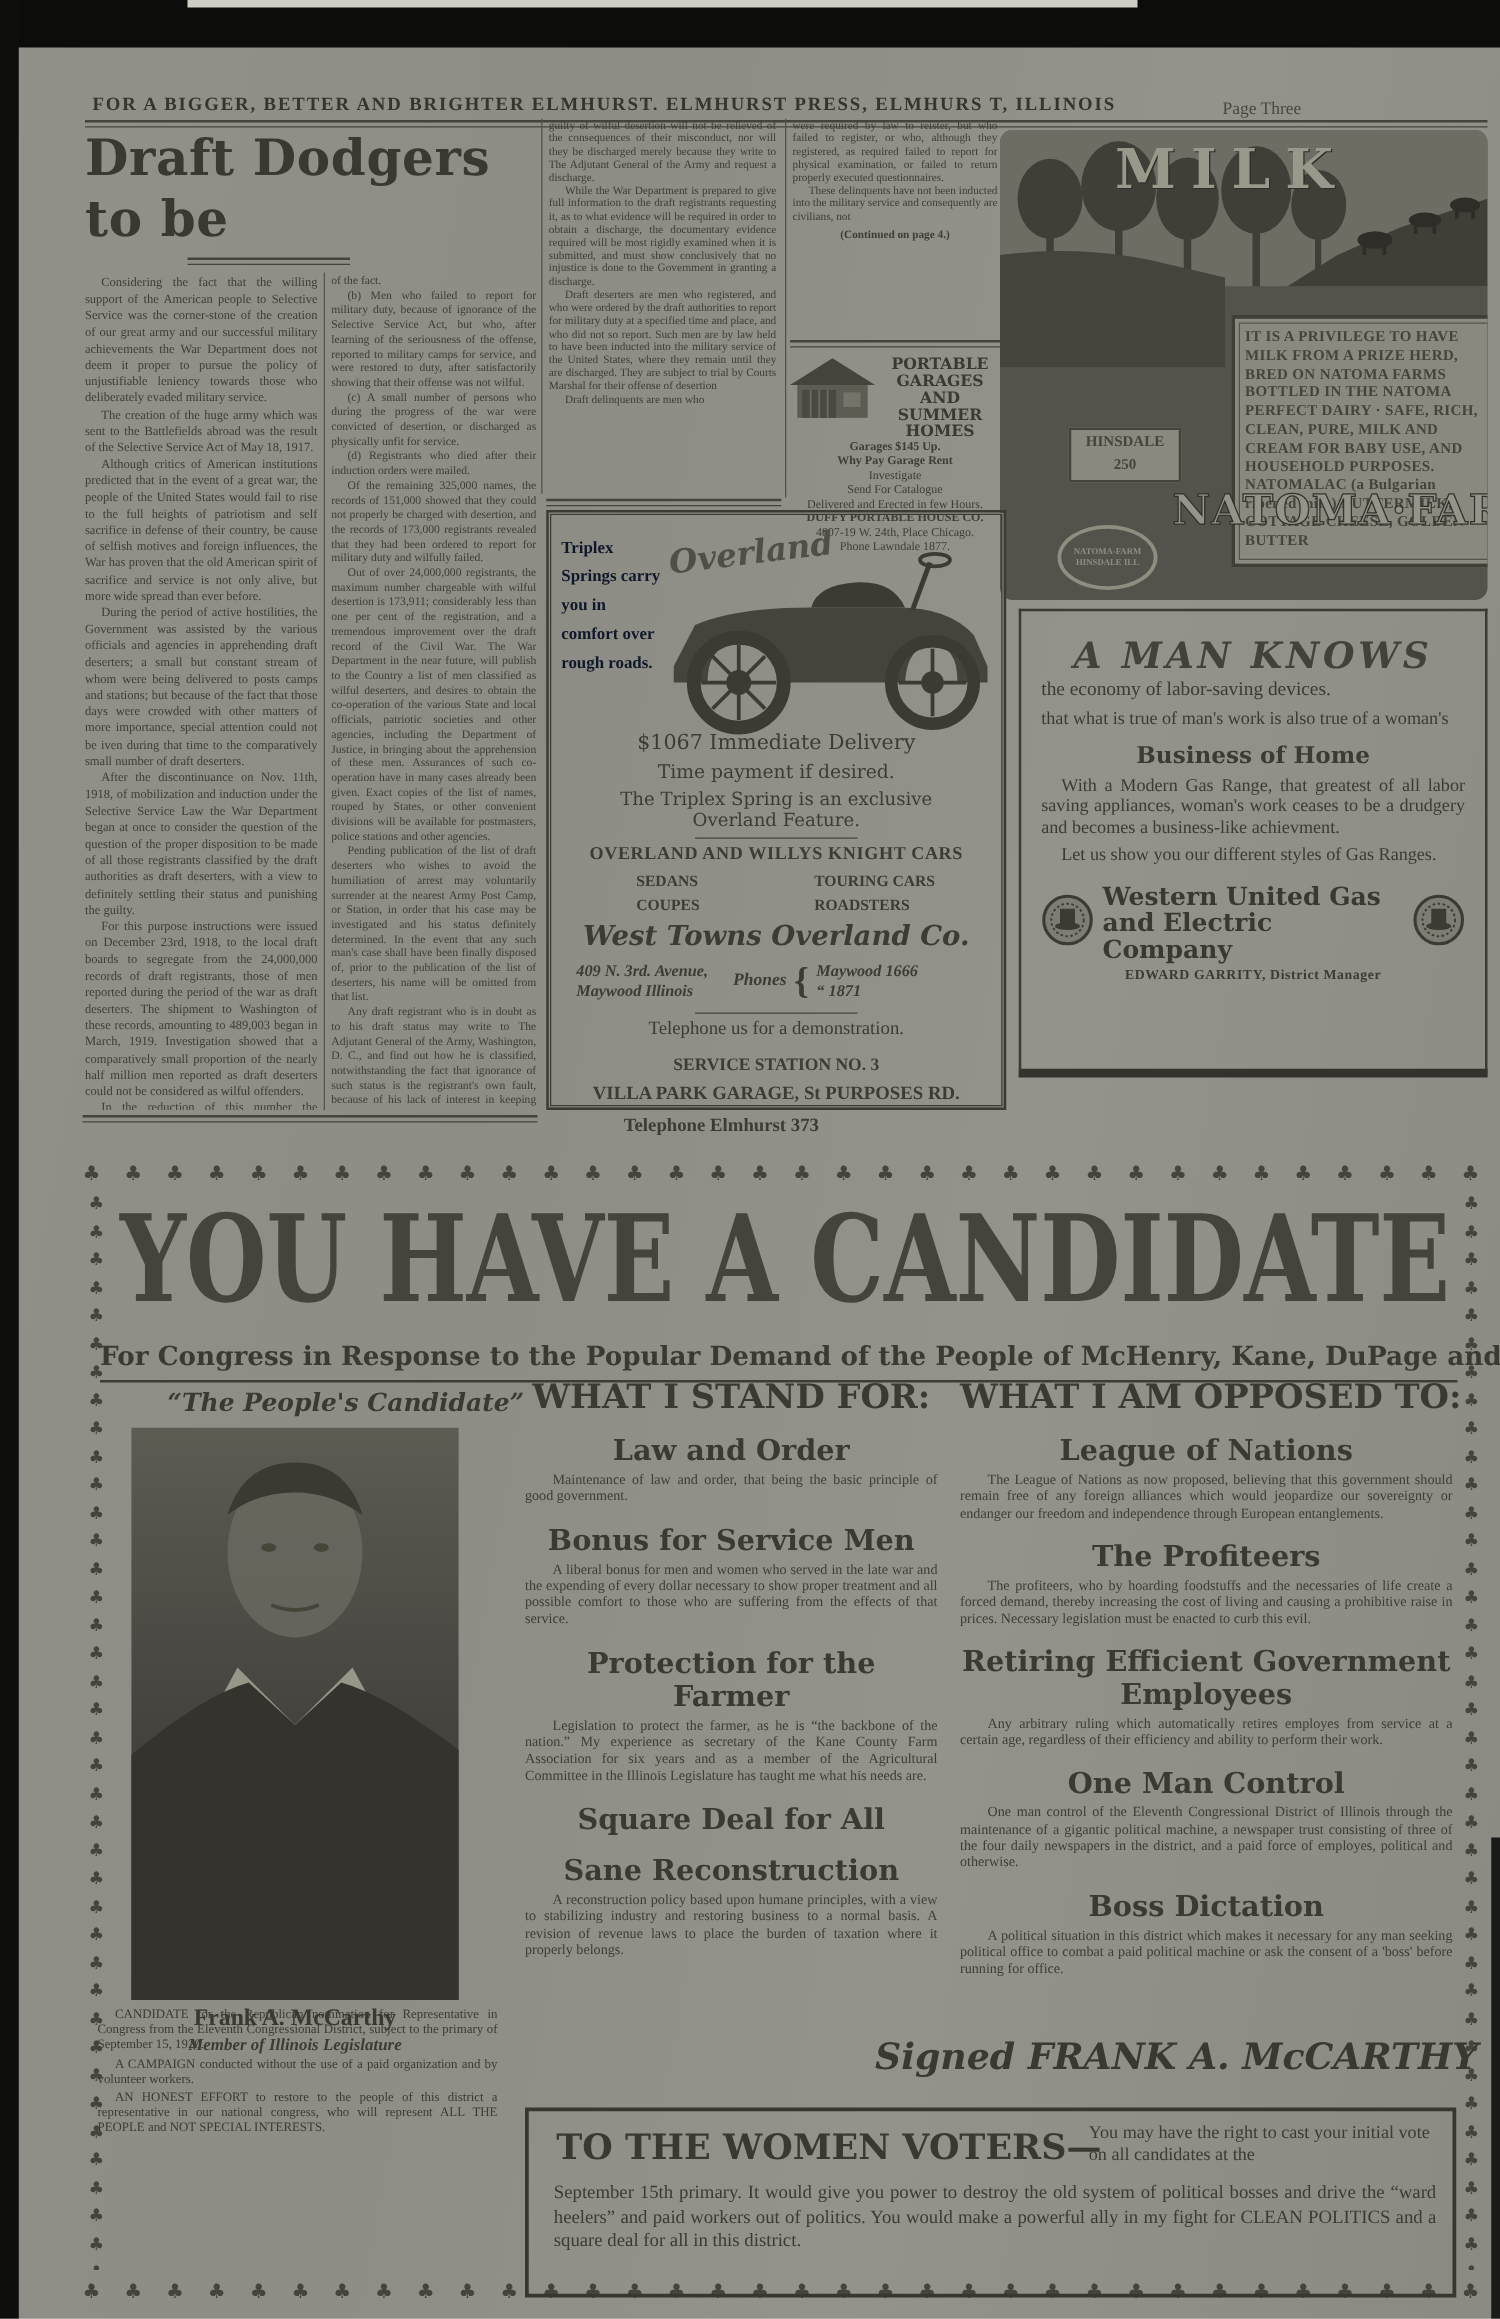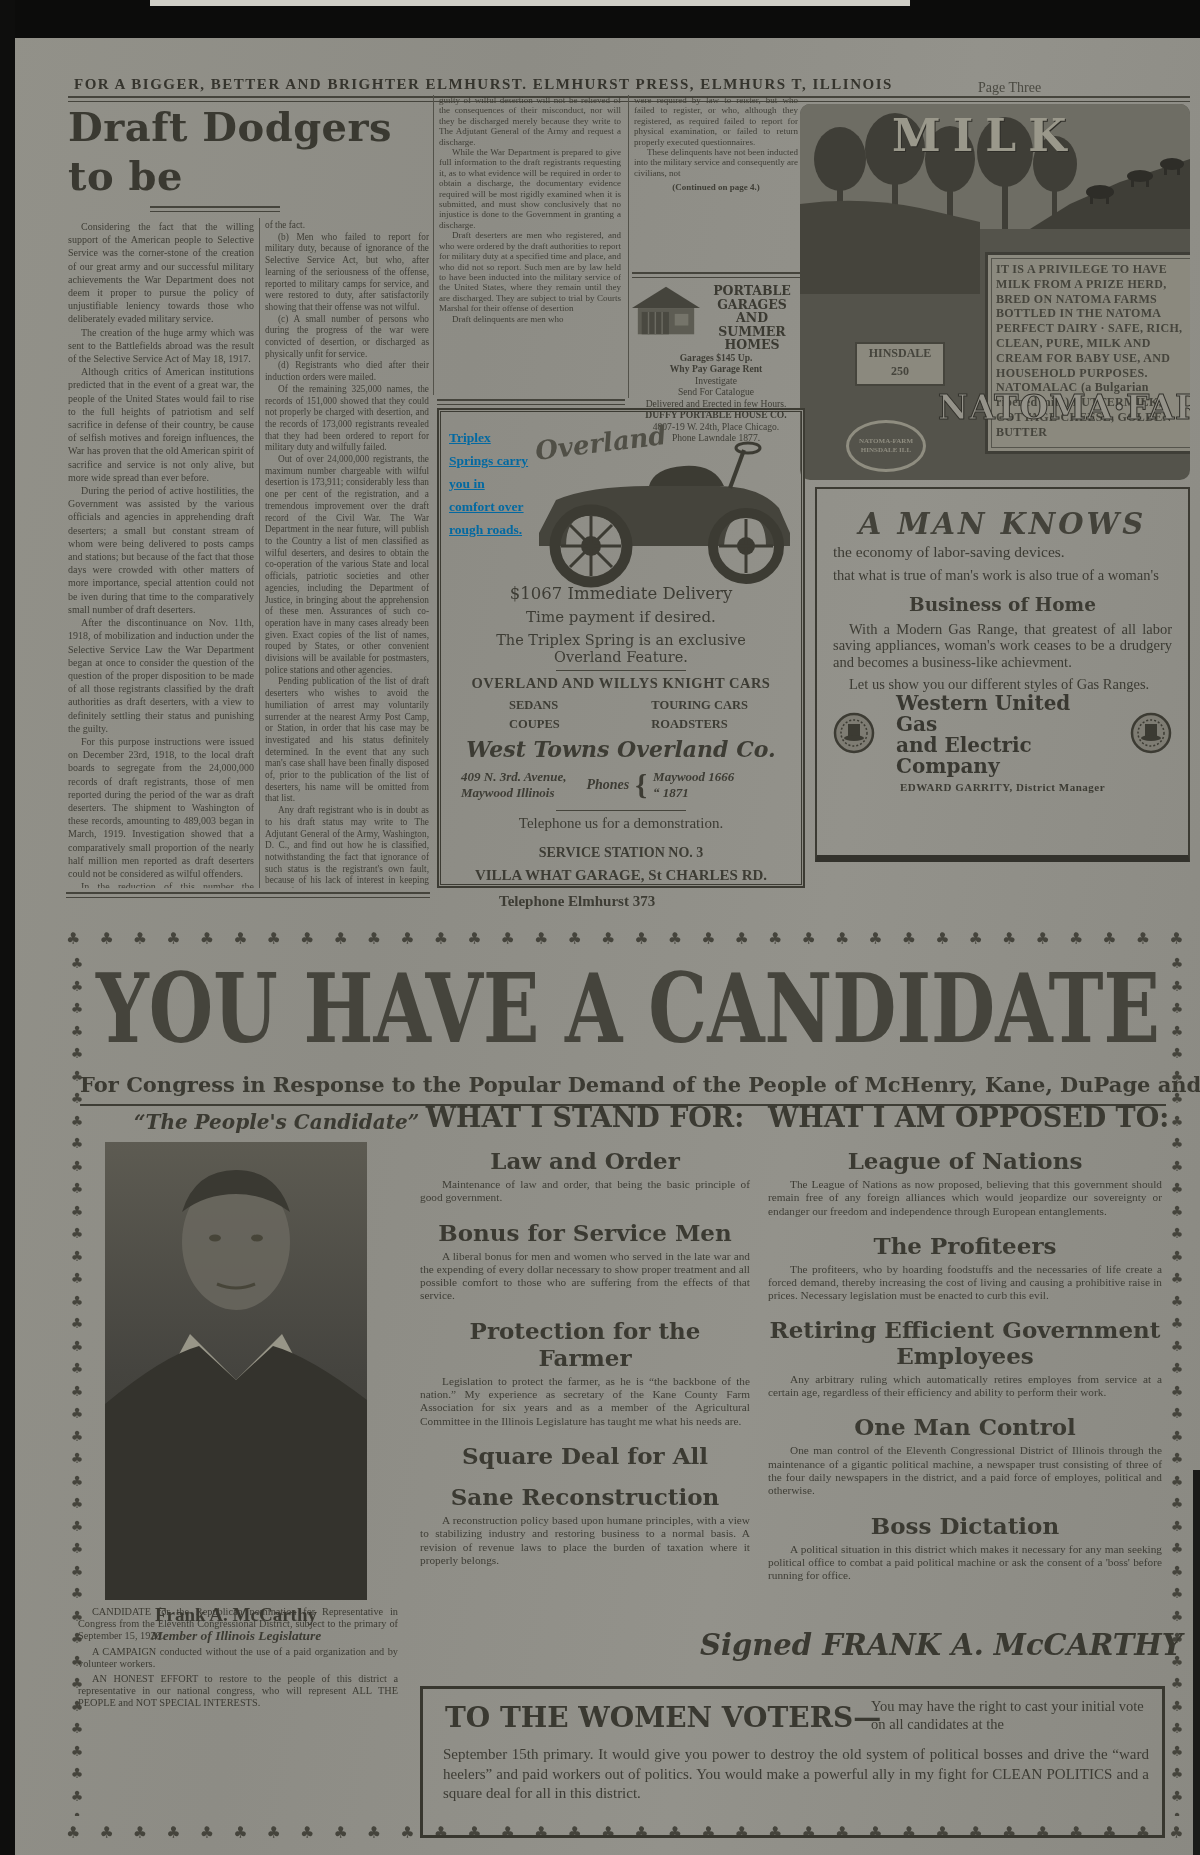--- a/index.html
+++ b/index.html
@@ -35,40 +35,40 @@
   
   .milk{left:800px;top:104px;width:390px;height:376px;background:#54534b;border-radius:10px;overflow:hidden;}
   .milk-title{left:92px;top:6px;font-weight:bold;font-size:44px;letter-spacing:12px;color:#9a988b;text-shadow:1px 1px 0 #2f2e29;}
   .milk-panel{left:185px;top:148px;width:190px;height:182px;background:#8b897e;border:3px solid #3f3e37;box-shadow:inset 0 0 0 3px #8b897e,inset 0 0 0 4px #55544c;padding:7px 8px;
     font-size:12px;line-height:14.8px;color:#45443c;font-weight:bold;letter-spacing:0.3px;}
   .milk-phone{left:55px;top:238px;width:86px;height:40px;background:#8b897e;border:2px solid #45443c;text-align:center;font-weight:bold;color:#45443c;font-size:12px;line-height:18px;}
   .milk-banner{left:138px;top:284px;width:252px;font-weight:bold;font-size:33px;letter-spacing:1px;color:#95938595;color:#95938a;-webkit-text-stroke:1px #33322c;white-space:nowrap;}
   .milk-logo{left:46px;top:316px;width:80px;height:52px;border:3px solid #8f8d80;border-radius:50%;text-align:center;color:#8f8d80;font-size:7px;line-height:9px;padding-top:14px;box-sizing:border-box;font-weight:bold;}
   
   .ovl{left:437px;top:408px;width:368px;height:480px;border:2px solid #3c3b33;box-shadow:inset 0 0 0 1px #8d8c84, inset 0 0 0 2px #3c3b33;box-sizing:border-box;color:#3d3c34;}
-  .ovl .side{left:10px;top:16px;width:80px;font-weight:bold;font-size:13.5px;line-height:23px;color:#0369a1;text-decoration:underline;}
+  .ovl .side{left:10px;top:16px;width:80px;font-weight:bold;font-size:13.5px;line-height:23px;color:#0f172a;}
   .ovl .script{left:96px;top:18px;font-family:"DejaVu Serif",serif;font-style:italic;font-weight:bold;font-size:26px;color:#504f46;transform:rotate(-7deg);}
   .ovl .c{text-align:center;margin:0;}
   .ovl .price{font-family:"DejaVu Serif",serif;font-size:16.5px;}
   .ovl .pay{font-family:"DejaVu Serif",serif;font-size:15px;}
   .ovl .feat{font-family:"DejaVu Serif",serif;font-size:14.5px;line-height:17px;}
   .ovl .willys{font-weight:bold;font-size:14.5px;letter-spacing:0.5px;}
   .ovl .styles{font-weight:bold;font-size:12.5px;line-height:19px;}
   .ovl .company{font-family:"DejaVu Serif",serif;font-style:italic;font-weight:bold;font-size:22px;}
   .ovl .addr{font-style:italic;font-weight:bold;font-size:13px;line-height:16px;}
   .ovl .svc{font-weight:bold;font-size:14px;}
   .ovl .minirule{border-top:1.5px solid #45443c;width:130px;margin:4px auto;}
   
   .gas{left:815px;top:487px;width:375px;height:375px;border:2px solid #3c3b33;border-bottom:7px solid #33322c;box-sizing:border-box;padding:10px 16px;color:#3c3b33;}
   .gas h1{margin:8px 0 2px;text-align:center;font-family:"DejaVu Serif",serif;font-style:italic;font-size:29px;letter-spacing:3px;color:#43423a;}
   .gas .s{font-size:15.5px;margin:0;}
   .gas .p{font-size:14.5px;line-height:16.5px;margin:6px 0 0;text-indent:16px;text-align:justify;}
   .gas .b{font-weight:bold;font-size:18.5px;margin:10px 0 0;font-family:"DejaVu Serif",serif;}
   .gas .bc{text-align:center;}
-  .gas .corow{margin-top:0;display:flex;align-items:center;justify-content:flex-start;gap:21px;}
+  .gas .corow{margin-top:14px;display:flex;align-items:center;justify-content:flex-start;gap:7px;}
   .gas .coname{font-family:"DejaVu Serif",serif;font-weight:bold;font-size:20px;line-height:21px;color:#393831;}
   .gas .mgr{text-align:center;font-weight:bold;font-size:11px;margin-top:4px;letter-spacing:0.5px;}
   
   .orn{color:#45443c;font-family:"DejaVu Sans",sans-serif;overflow:hidden;}
   .orn.h{font-size:16px;letter-spacing:7px;white-space:nowrap;line-height:30px;}
   .orn.v{width:22px;font-size:14px;line-height:22.5px;text-align:center;}
   .banner{left:88px;top:952px;width:1080px;text-align:center;font-family:"DejaVu Serif",serif;font-weight:bold;font-size:74px;white-space:nowrap;color:#45443c;transform:scaleY(1.3);transform-origin:top center;letter-spacing:0px;}
   .subhead{left:80px;top:1072px;width:1086px;font-weight:bold;font-size:21px;white-space:nowrap;border-bottom:2.5px solid #3e3d35;padding-bottom:7px;color:#3b3a32;font-family:"DejaVu Serif",serif;}
   .tagline{left:134px;top:1110px;font-family:"DejaVu Serif",serif;font-style:italic;font-weight:bold;font-size:20px;color:#3b3a32;}
   .colhead{font-family:"DejaVu Serif",serif;font-weight:bold;font-size:27px;text-align:center;color:#3b3a32;white-space:nowrap;}
@@ -271,21 +271,21 @@
         <div class="addr" style="font-size:14px;padding-left:14px;">Phones</div>
         <div style="font-size:30px;font-weight:bold;">{</div>
         <div class="addr">
           <div>Maywood 1666</div>
           <div>“        1871</div>
         </div>
       </div>
       <div class="minirule" style="margin-top:8px;"></div>
       <p class="c" style="font-size:15px;">Telephone us for a demonstration.</p>
       <p class="c svc" style="margin-top:13px;">SERVICE STATION NO. 3</p>
-      <p class="c svc" style="margin-top:6px;font-size:15px;">VILLA WHAT GARAGE,  St CHARLES RD.</p>
+      <p class="c svc" style="margin-top:6px;font-size:15px;">VILLA PARK GARAGE,  St PURPOSES RD.</p>
       <p class="svc" style="margin:9px 0 0 60px;font-size:15px;">Telephone Elmhurst 373</p>
     </div>
   </div>
 
   
   <div class="abs gas">
     <h1>A MAN KNOWS</h1>
     <p class="s">the economy of labor-saving devices.</p>
     <p class="p" style="text-indent:0;">that what is true of man's work is also true of a woman's</p>
     <p class="b bc">Business of Home</p>

